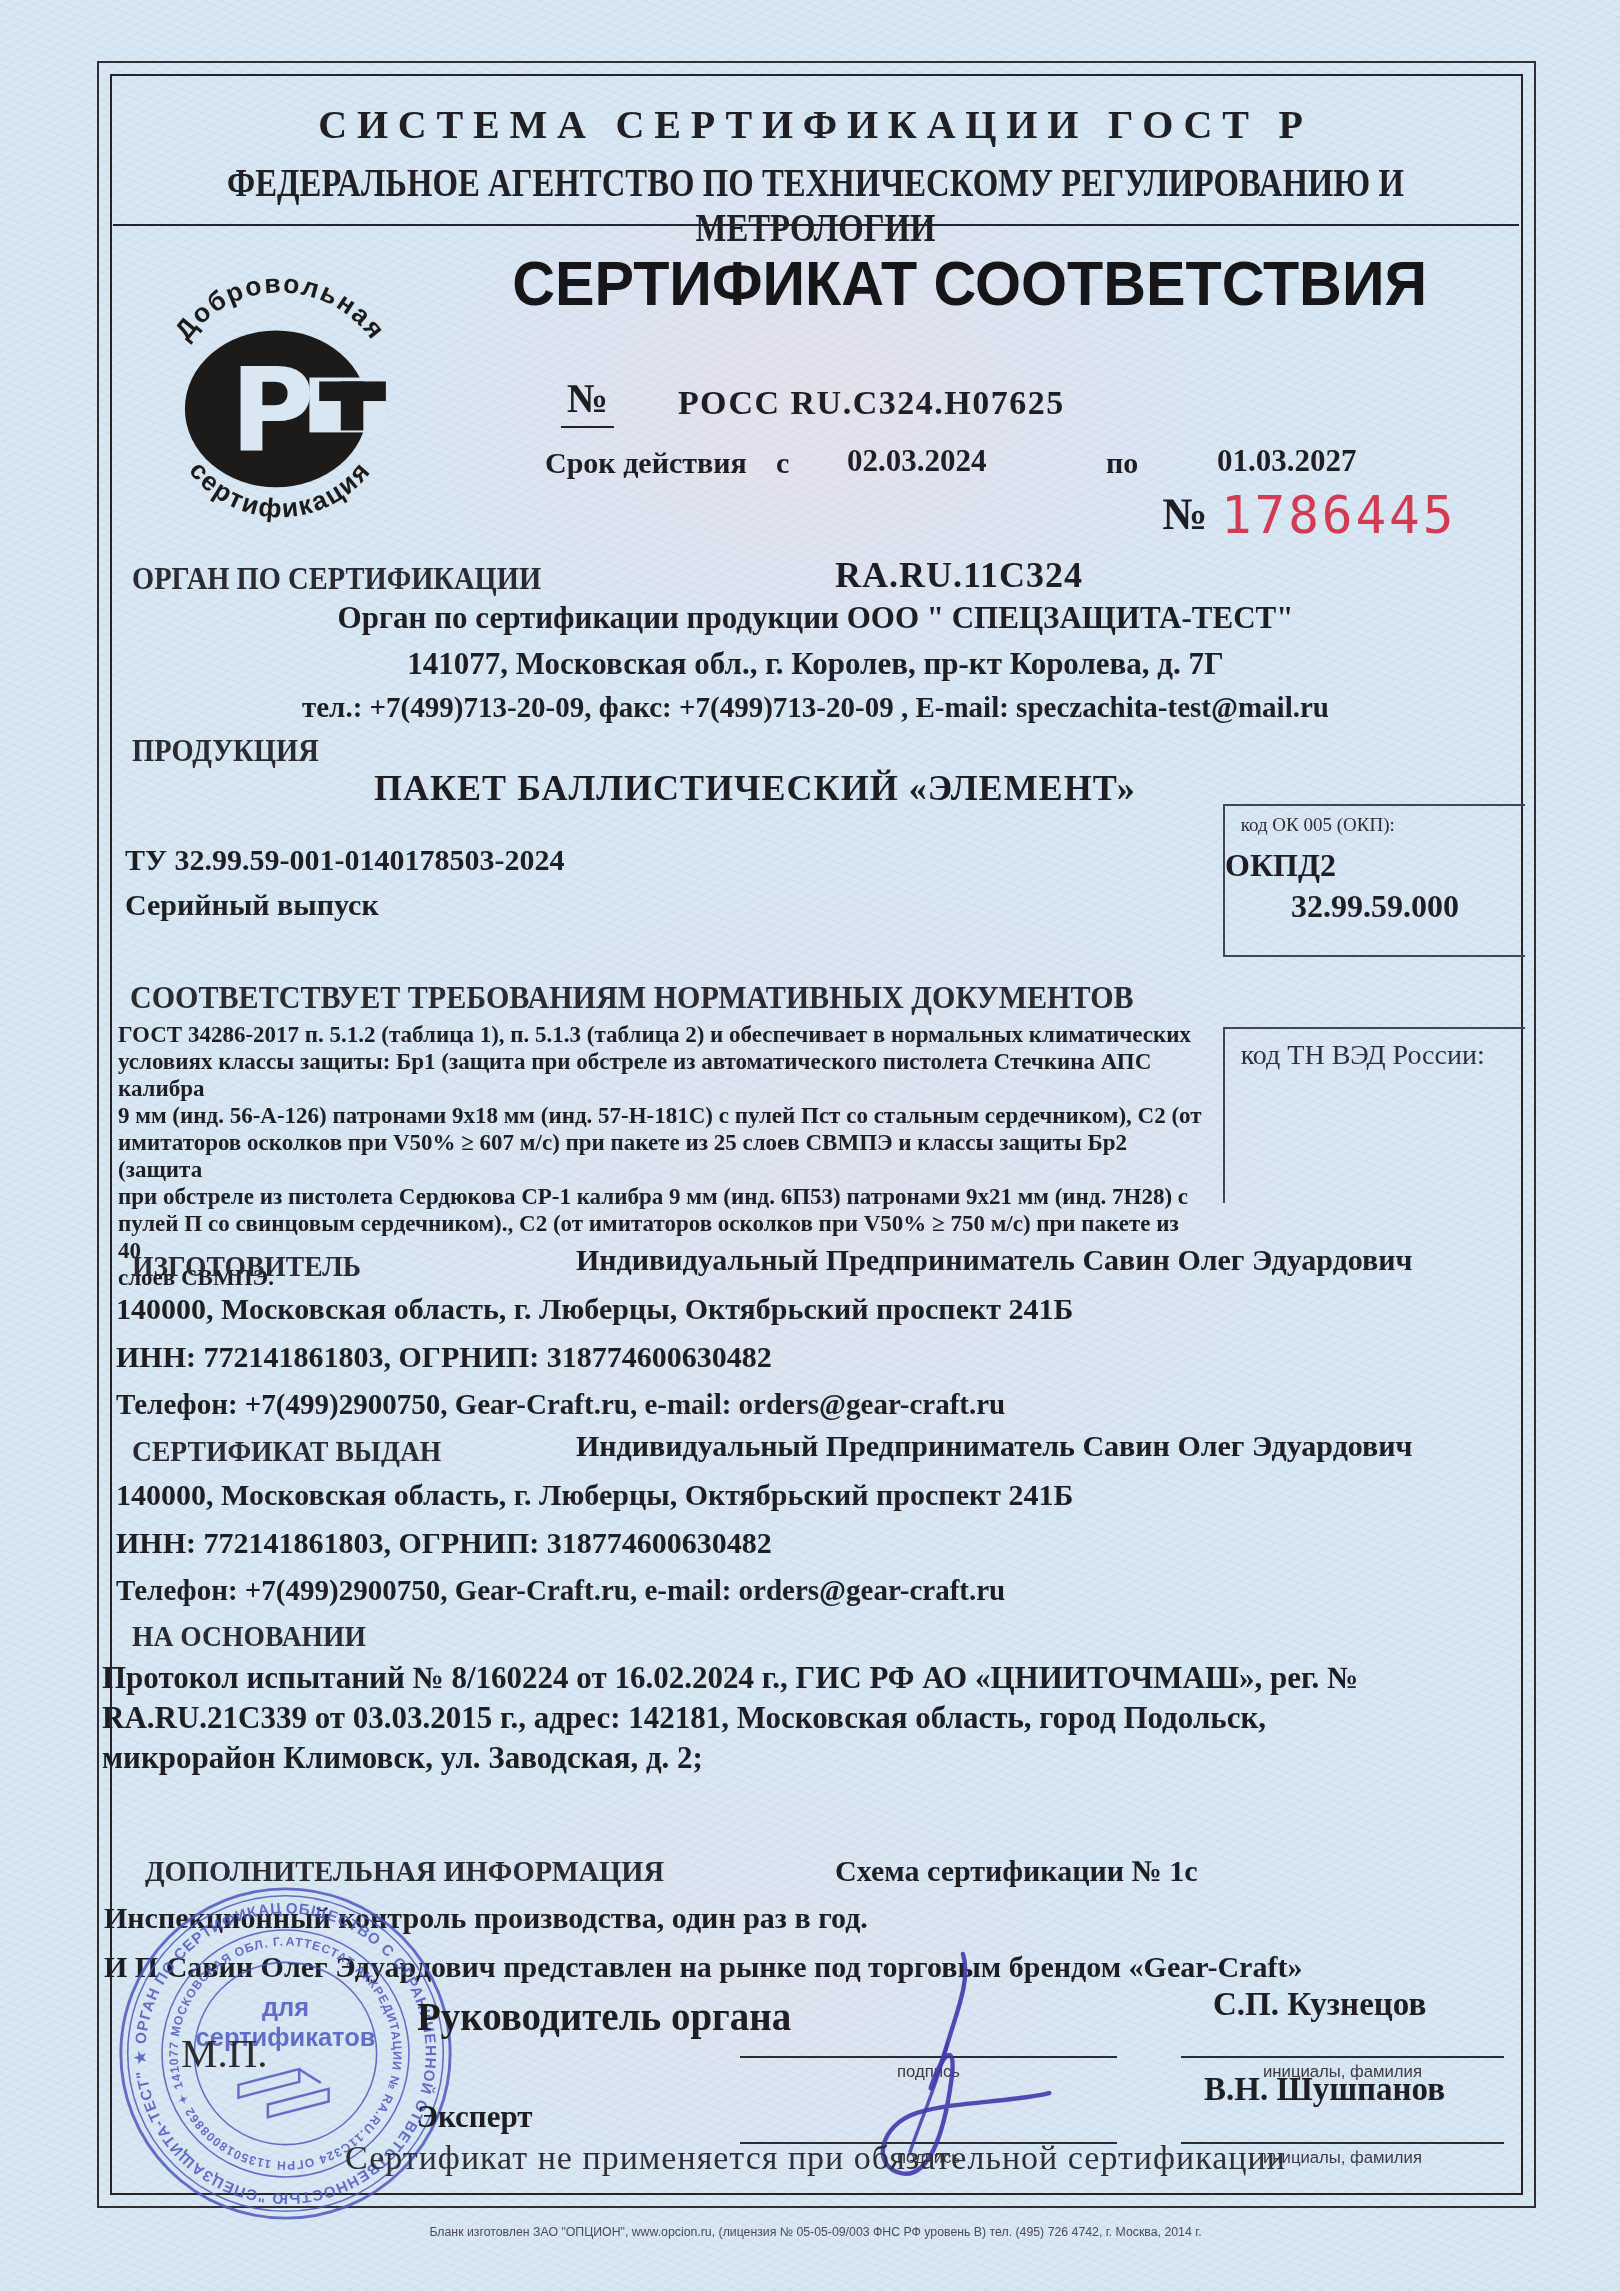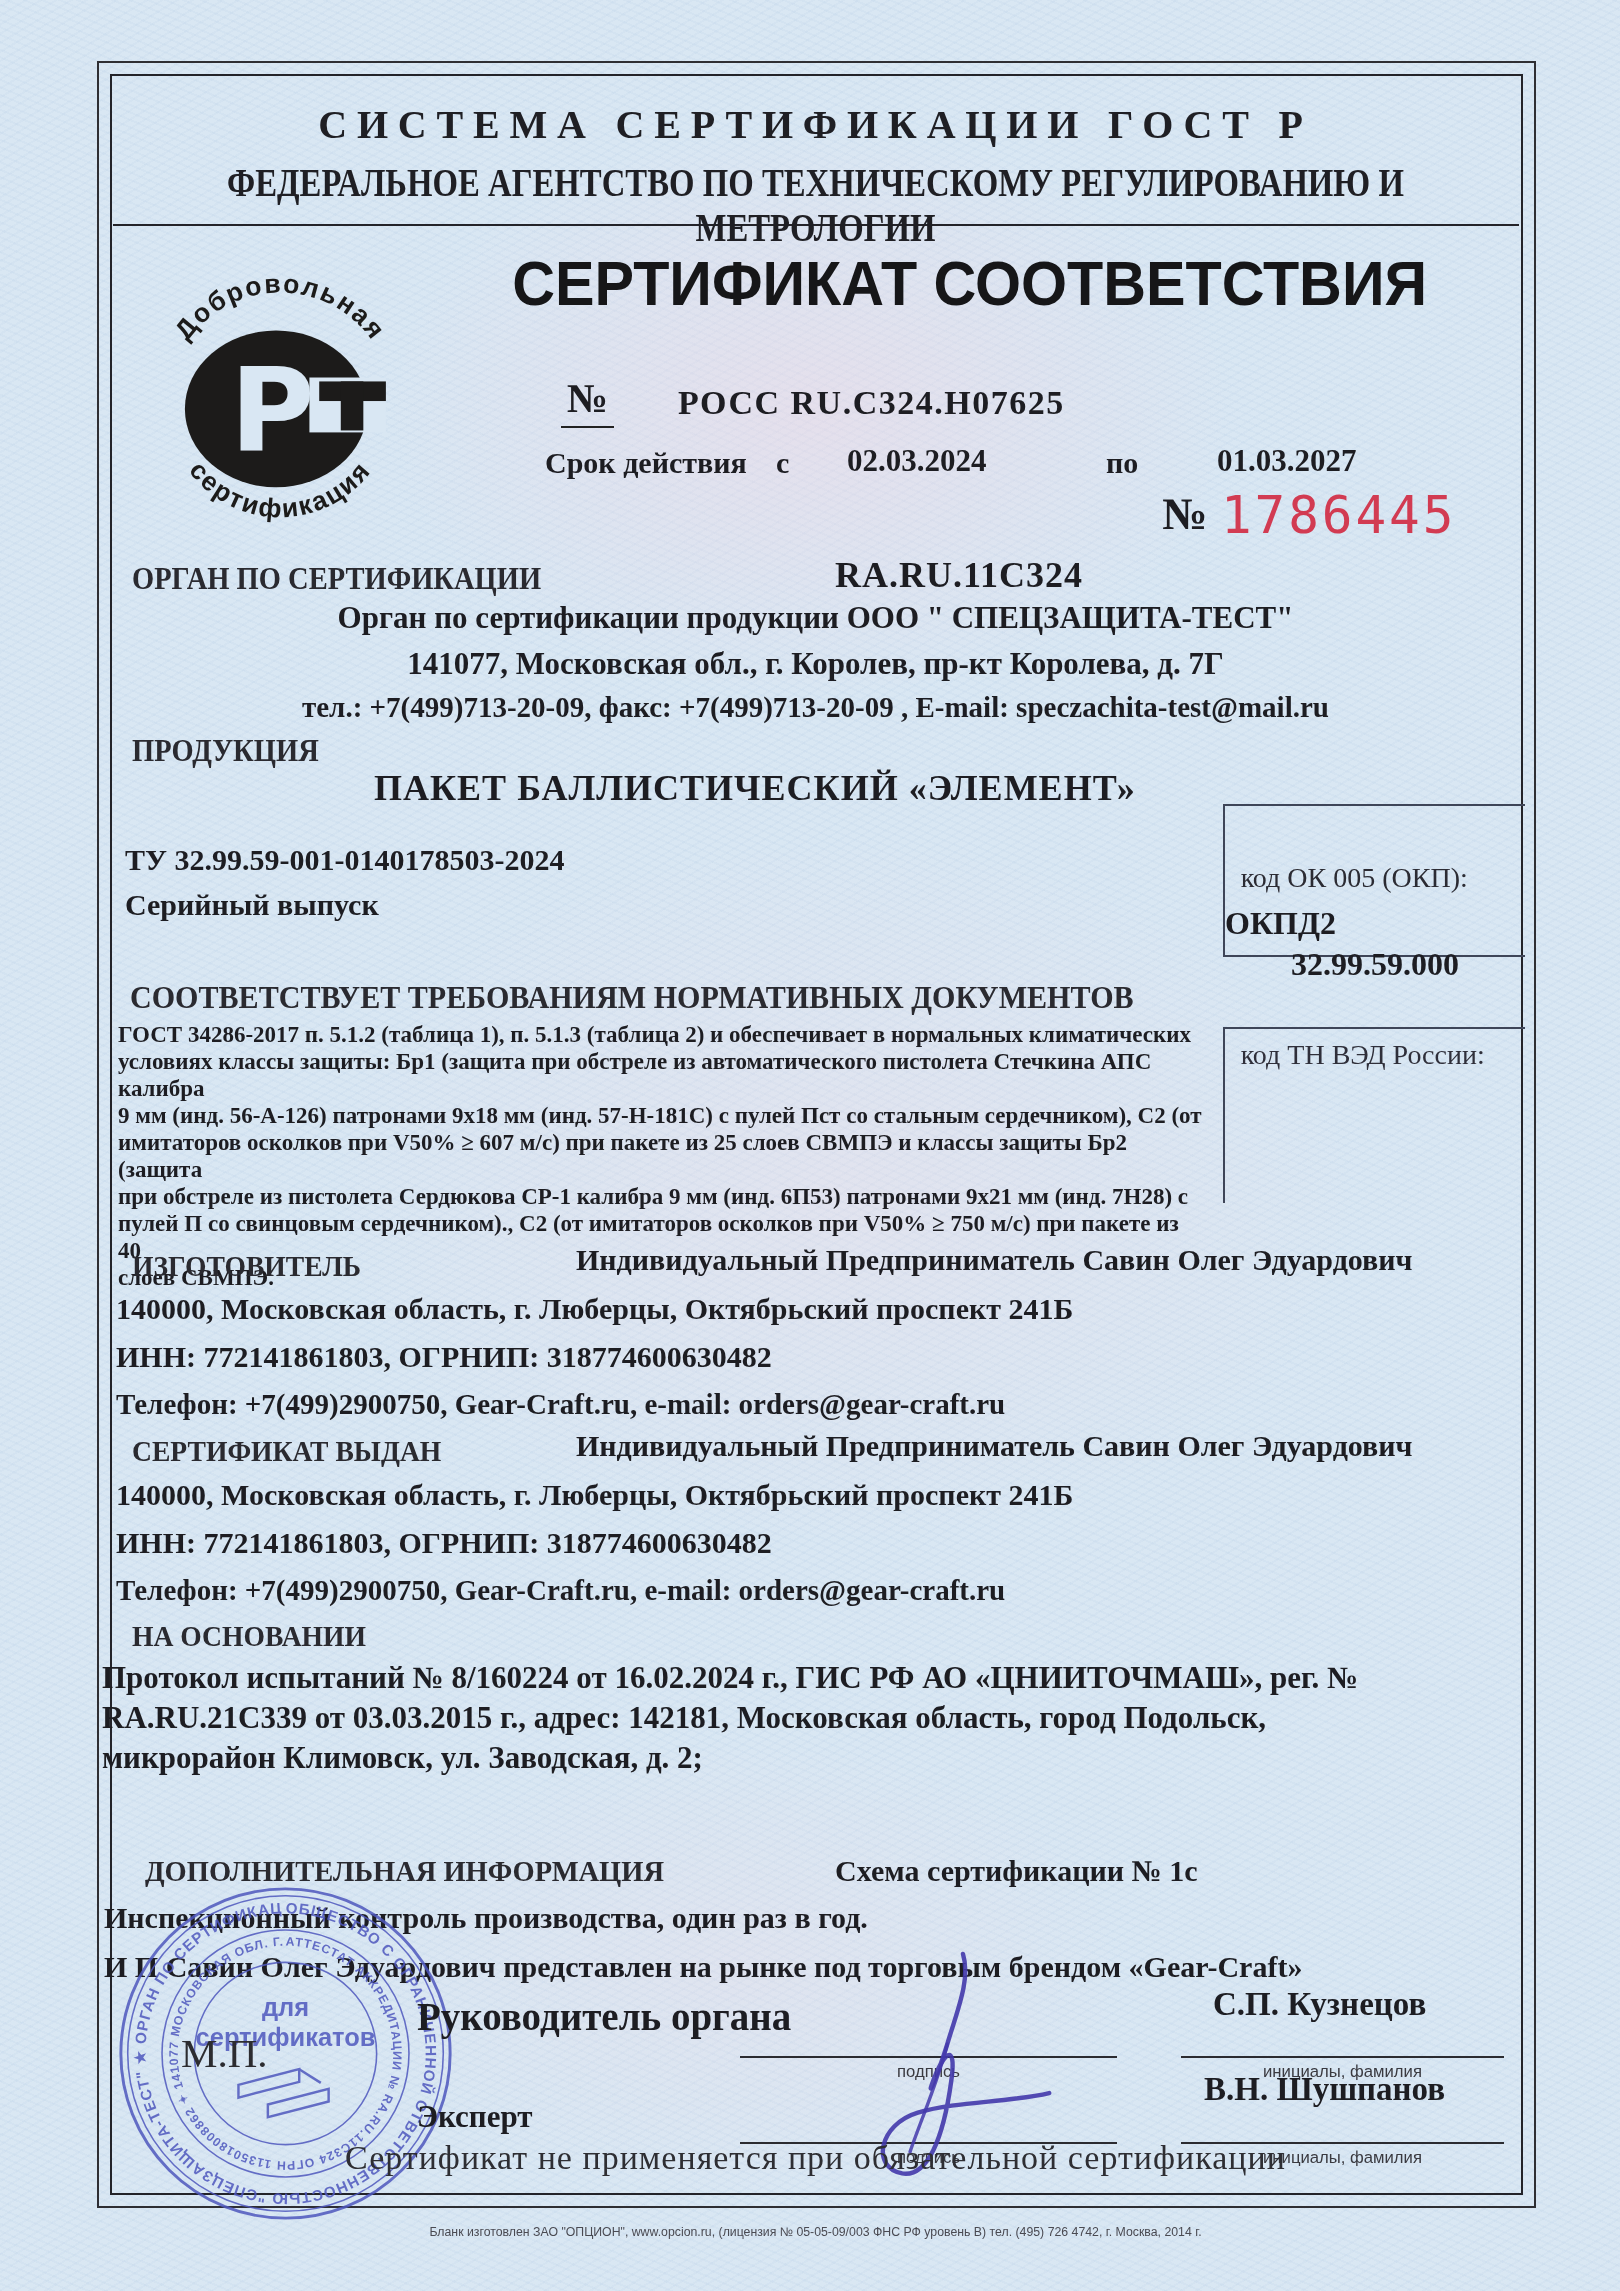--- a/index.html
+++ b/index.html
@@ -83,21 +83,21 @@
   <div class="abs center-band serifb" style="top:691px;font-size:29px;">тел.: +7(499)713-20-09, факс: +7(499)713-20-09 , E-mail: speczachita-test@mail.ru</div>
 
   <div class="abs" style="left:132px;top:733px;font-size:31px;">
     <span class="condensed serifb lbl" style="transform:scaleX(0.92);transform-origin:left;">ПРОДУКЦИЯ</span>
   </div>
   <div class="abs serifb" style="left:374px;top:767px;font-size:36px;letter-spacing:1px;">ПАКЕТ  БАЛЛИСТИЧЕСКИЙ  «ЭЛЕМЕНТ»</div>
   <div class="abs serifb" style="left:125px;top:843px;font-size:30px;">ТУ 32.99.59-001-0140178503-2024</div>
   <div class="abs serifb" style="left:125px;top:888px;font-size:30px;text-align:right;">Серийный выпуск</div>
 
   <div class="abs boxed" style="left:1223px;top:804px;width:300px;height:149px;border-width:2px 0 2px 2px;">
-    <div style="padding:7.8px 0 0 15.7px;font-size:28px;color:#2b2b33;margin-top:48px;">код ОК 005 (ОКП):</div>
+    <div style="padding:7.8px 0 0 15.7px;font-size:19px;color:#2b2b33;">код ОК 005 (ОКП):</div>
     <div class="serifb" style="text-align:left;margin-top:11px;font-size:32px;">ОКПД2</div>
     <div class="serifb" style="text-align:center;margin-top:3.9px;font-size:32px;">32.99.59.000</div>
   </div>
 
   <div class="abs" style="left:130px;top:980px;font-size:31px;">
     <span class="condensed serifb lbl" style="transform:scaleX(0.97);transform-origin:left;">СООТВЕТСТВУЕТ ТРЕБОВАНИЯМ НОРМАТИВНЫХ ДОКУМЕНТОВ</span>
   </div>
   <div class="abs serifb pre" style="left:118px;top:1021px;width:1088px;font-size:23px;line-height:27px;">ГОСТ 34286-2017 п. 5.1.2 (таблица 1), п. 5.1.3 (таблица 2) и обеспечивает в нормальных климатических
 условиях классы защиты: Бр1 (защита при обстреле из автоматического пистолета Стечкина АПС калибра
 9 мм (инд. 56-А-126) патронами 9х18 мм (инд. 57-Н-181С) с пулей Пст со стальным сердечником), С2 (от

